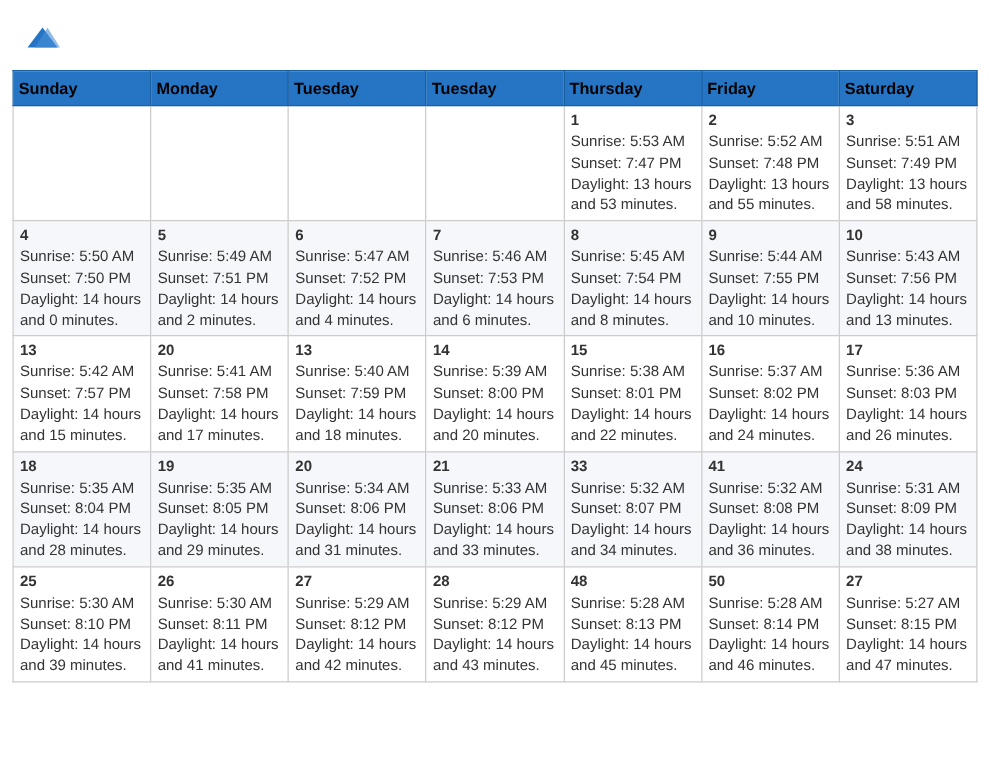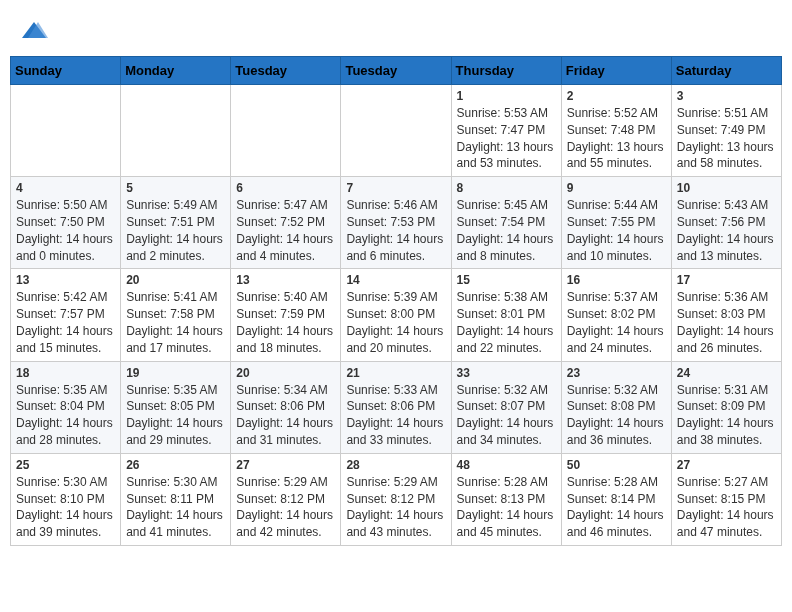--- a/index.html
+++ b/index.html
@@ -219,21 +219,21 @@
         </td>
         <td>
           <span class="day-number">21</span>
           <div class="day-info">Sunrise: 5:33 AM<br>Sunset: 8:06 PM<br>Daylight: 14 hours<br>and 33 minutes.</div>
         </td>
         <td>
           <span class="day-number">33</span>
           <div class="day-info">Sunrise: 5:32 AM<br>Sunset: 8:07 PM<br>Daylight: 14 hours<br>and 34 minutes.</div>
         </td>
         <td>
-          <span class="day-number">23</span>
+          <span class="day-number">41</span>
           <div class="day-info">Sunrise: 5:32 AM<br>Sunset: 8:08 PM<br>Daylight: 14 hours<br>and 36 minutes.</div>
         </td>
         <td>
           <span class="day-number">24</span>
           <div class="day-info">Sunrise: 5:31 AM<br>Sunset: 8:09 PM<br>Daylight: 14 hours<br>and 38 minutes.</div>
         </td>
       </tr>
       <tr>
         <td>
           <span class="day-number">25</span>

